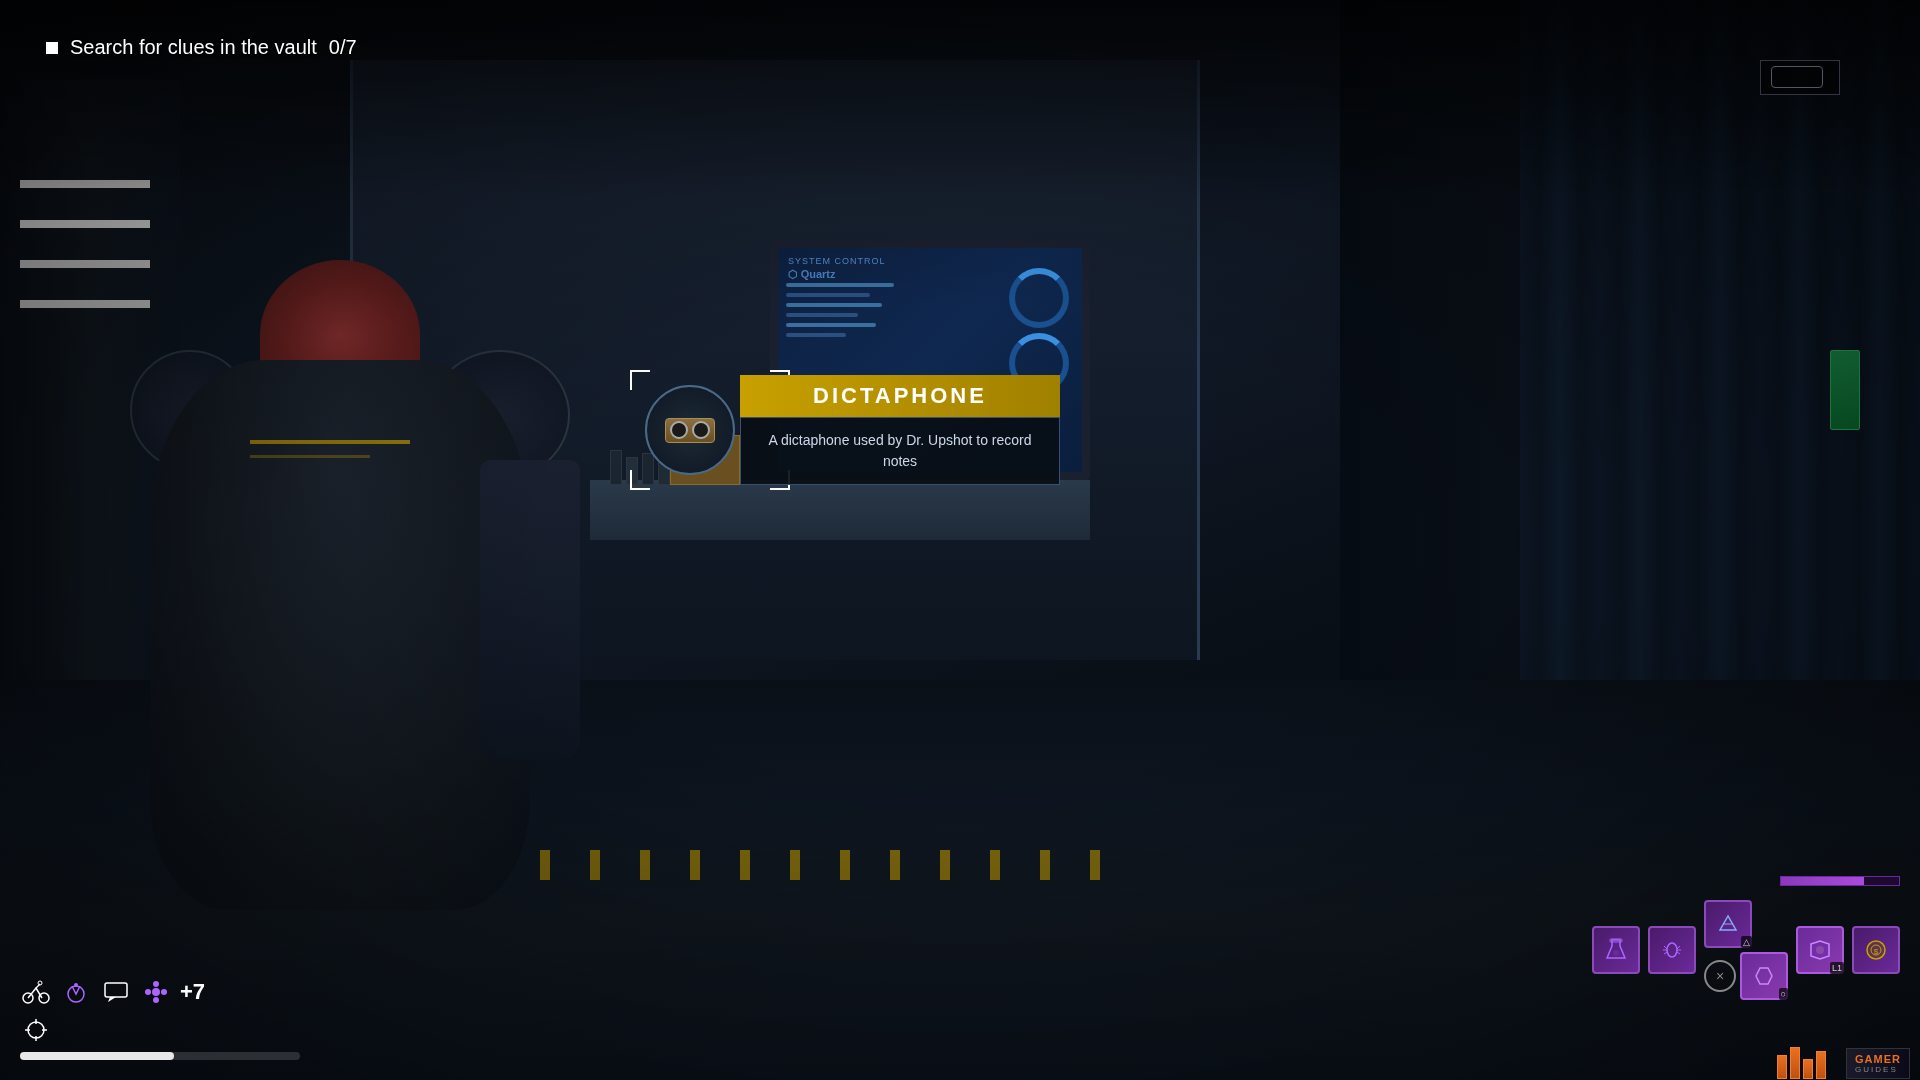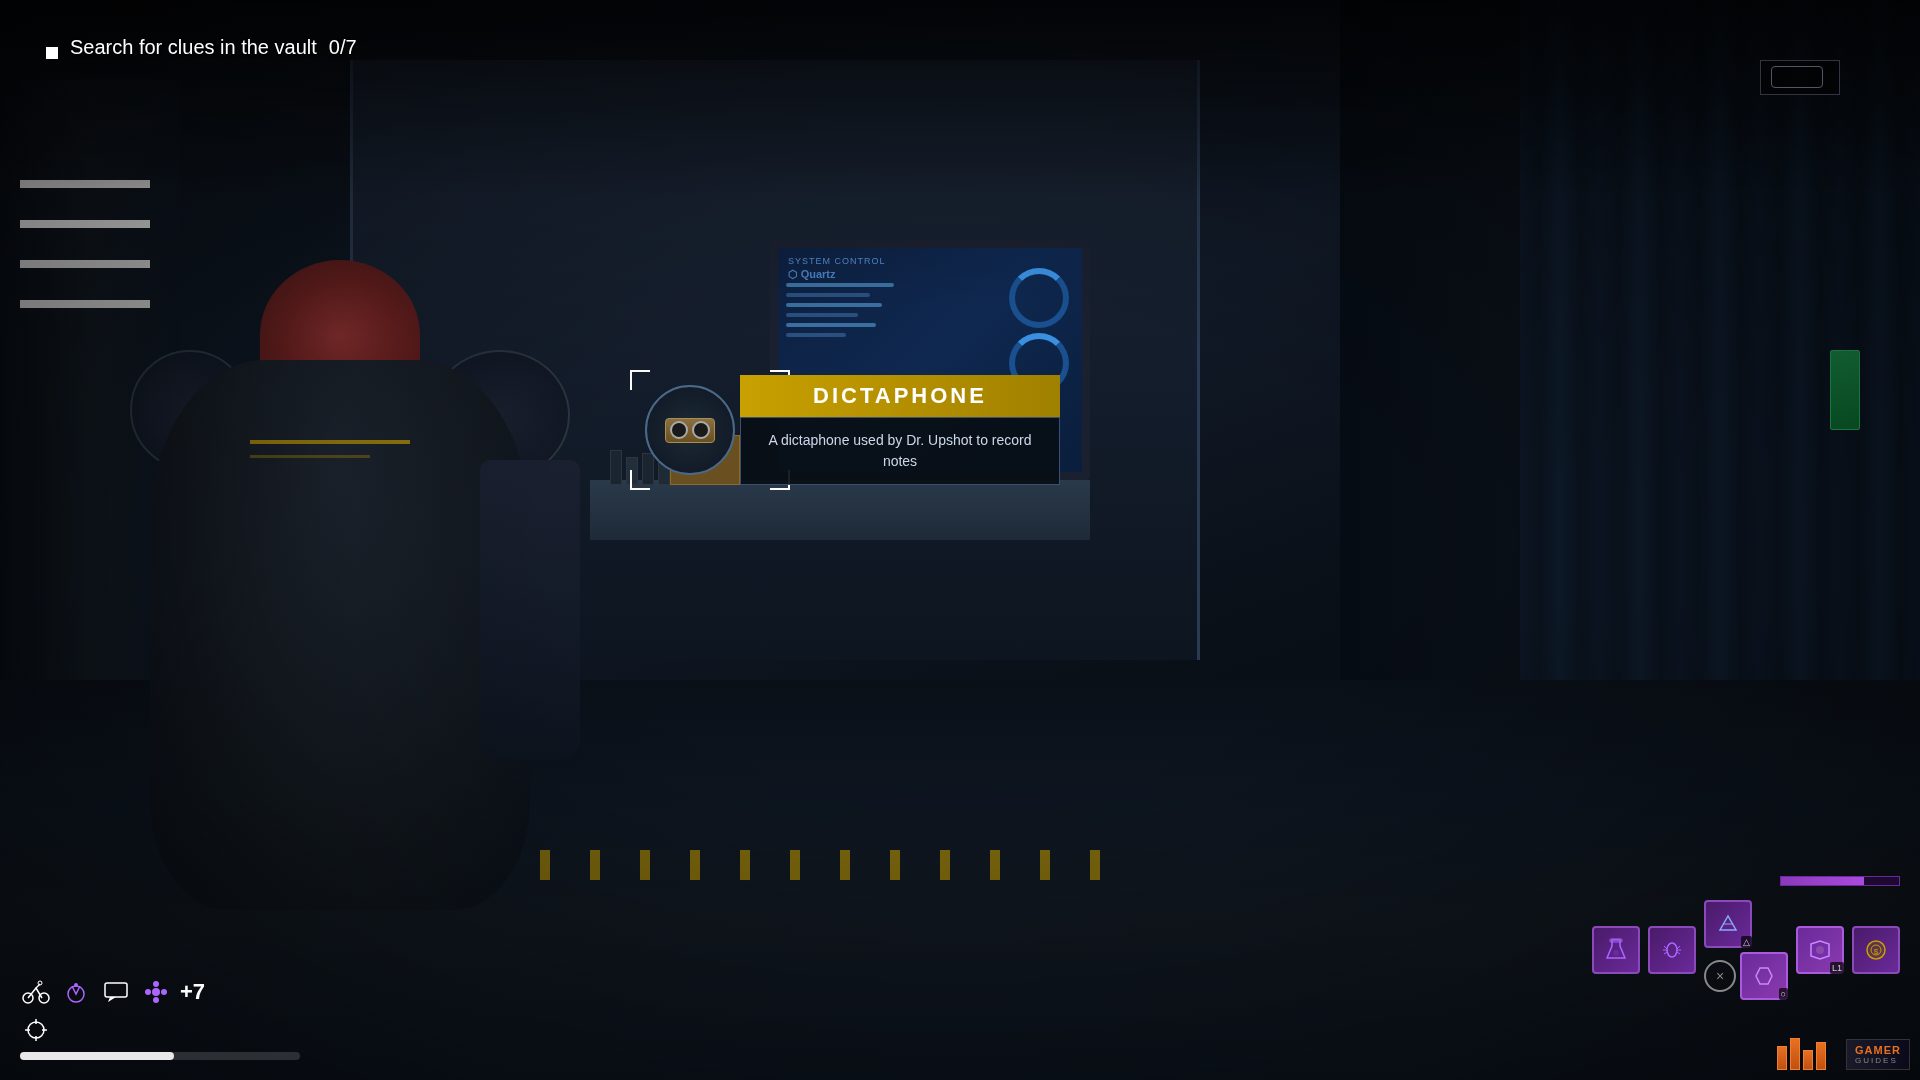--- a/index.html
+++ b/index.html
@@ -451,21 +451,21 @@
       color: #ccd8e8;
       line-height: 1.5;
     }
 
     
     .hud-top-left {
       position: absolute;
       top: 36px;
       left: 46px;
       display: flex;
-      align-items: flex-end;
+      align-items: center;
       gap: 12px;
     }
 
     .objective-marker {
       width: 12px;
       height: 12px;
       background: #fff;
       border: 1px solid #fff;
     }
 
@@ -891,21 +891,21 @@
         <svg width="28" height="28" viewBox="0 0 28 28" fill="none" xmlns="http://www.w3.org/2000/svg">
           <circle cx="14" cy="14" r="9" stroke="#c8a000" stroke-width="1.5" fill="rgba(100,80,0,0.4)"></circle>
           <circle cx="14" cy="14" r="5" stroke="#c8a000" stroke-width="1"></circle>
           <text x="14" y="18" text-anchor="middle" font-size="8" fill="#c8a000">$</text>
         </svg>
       </div>
 
     </div>
   </div>
 
-  <div style="position: absolute; bottom: 10px; right: 10px; display: flex; align-items: flex-end; gap: 20px; margin-left: 23px;">
+  <div style="position: absolute; bottom: 1px; right: 10px; display: flex; align-items: flex-end; gap: 20px; margin-left: 23px;">
     <div class="gg-bars">
       <div class="gg-bar" style="height: 24px;"></div>
       <div class="gg-bar" style="height: 32px;"></div>
       <div class="gg-bar" style="height: 20px;"></div>
       <div class="gg-bar" style="height: 28px;"></div>
     </div>
     <div class="gg-text-block">
       <div class="gg-text">GAMER</div>
       <div class="gg-sub">GUIDES</div>
     </div>

